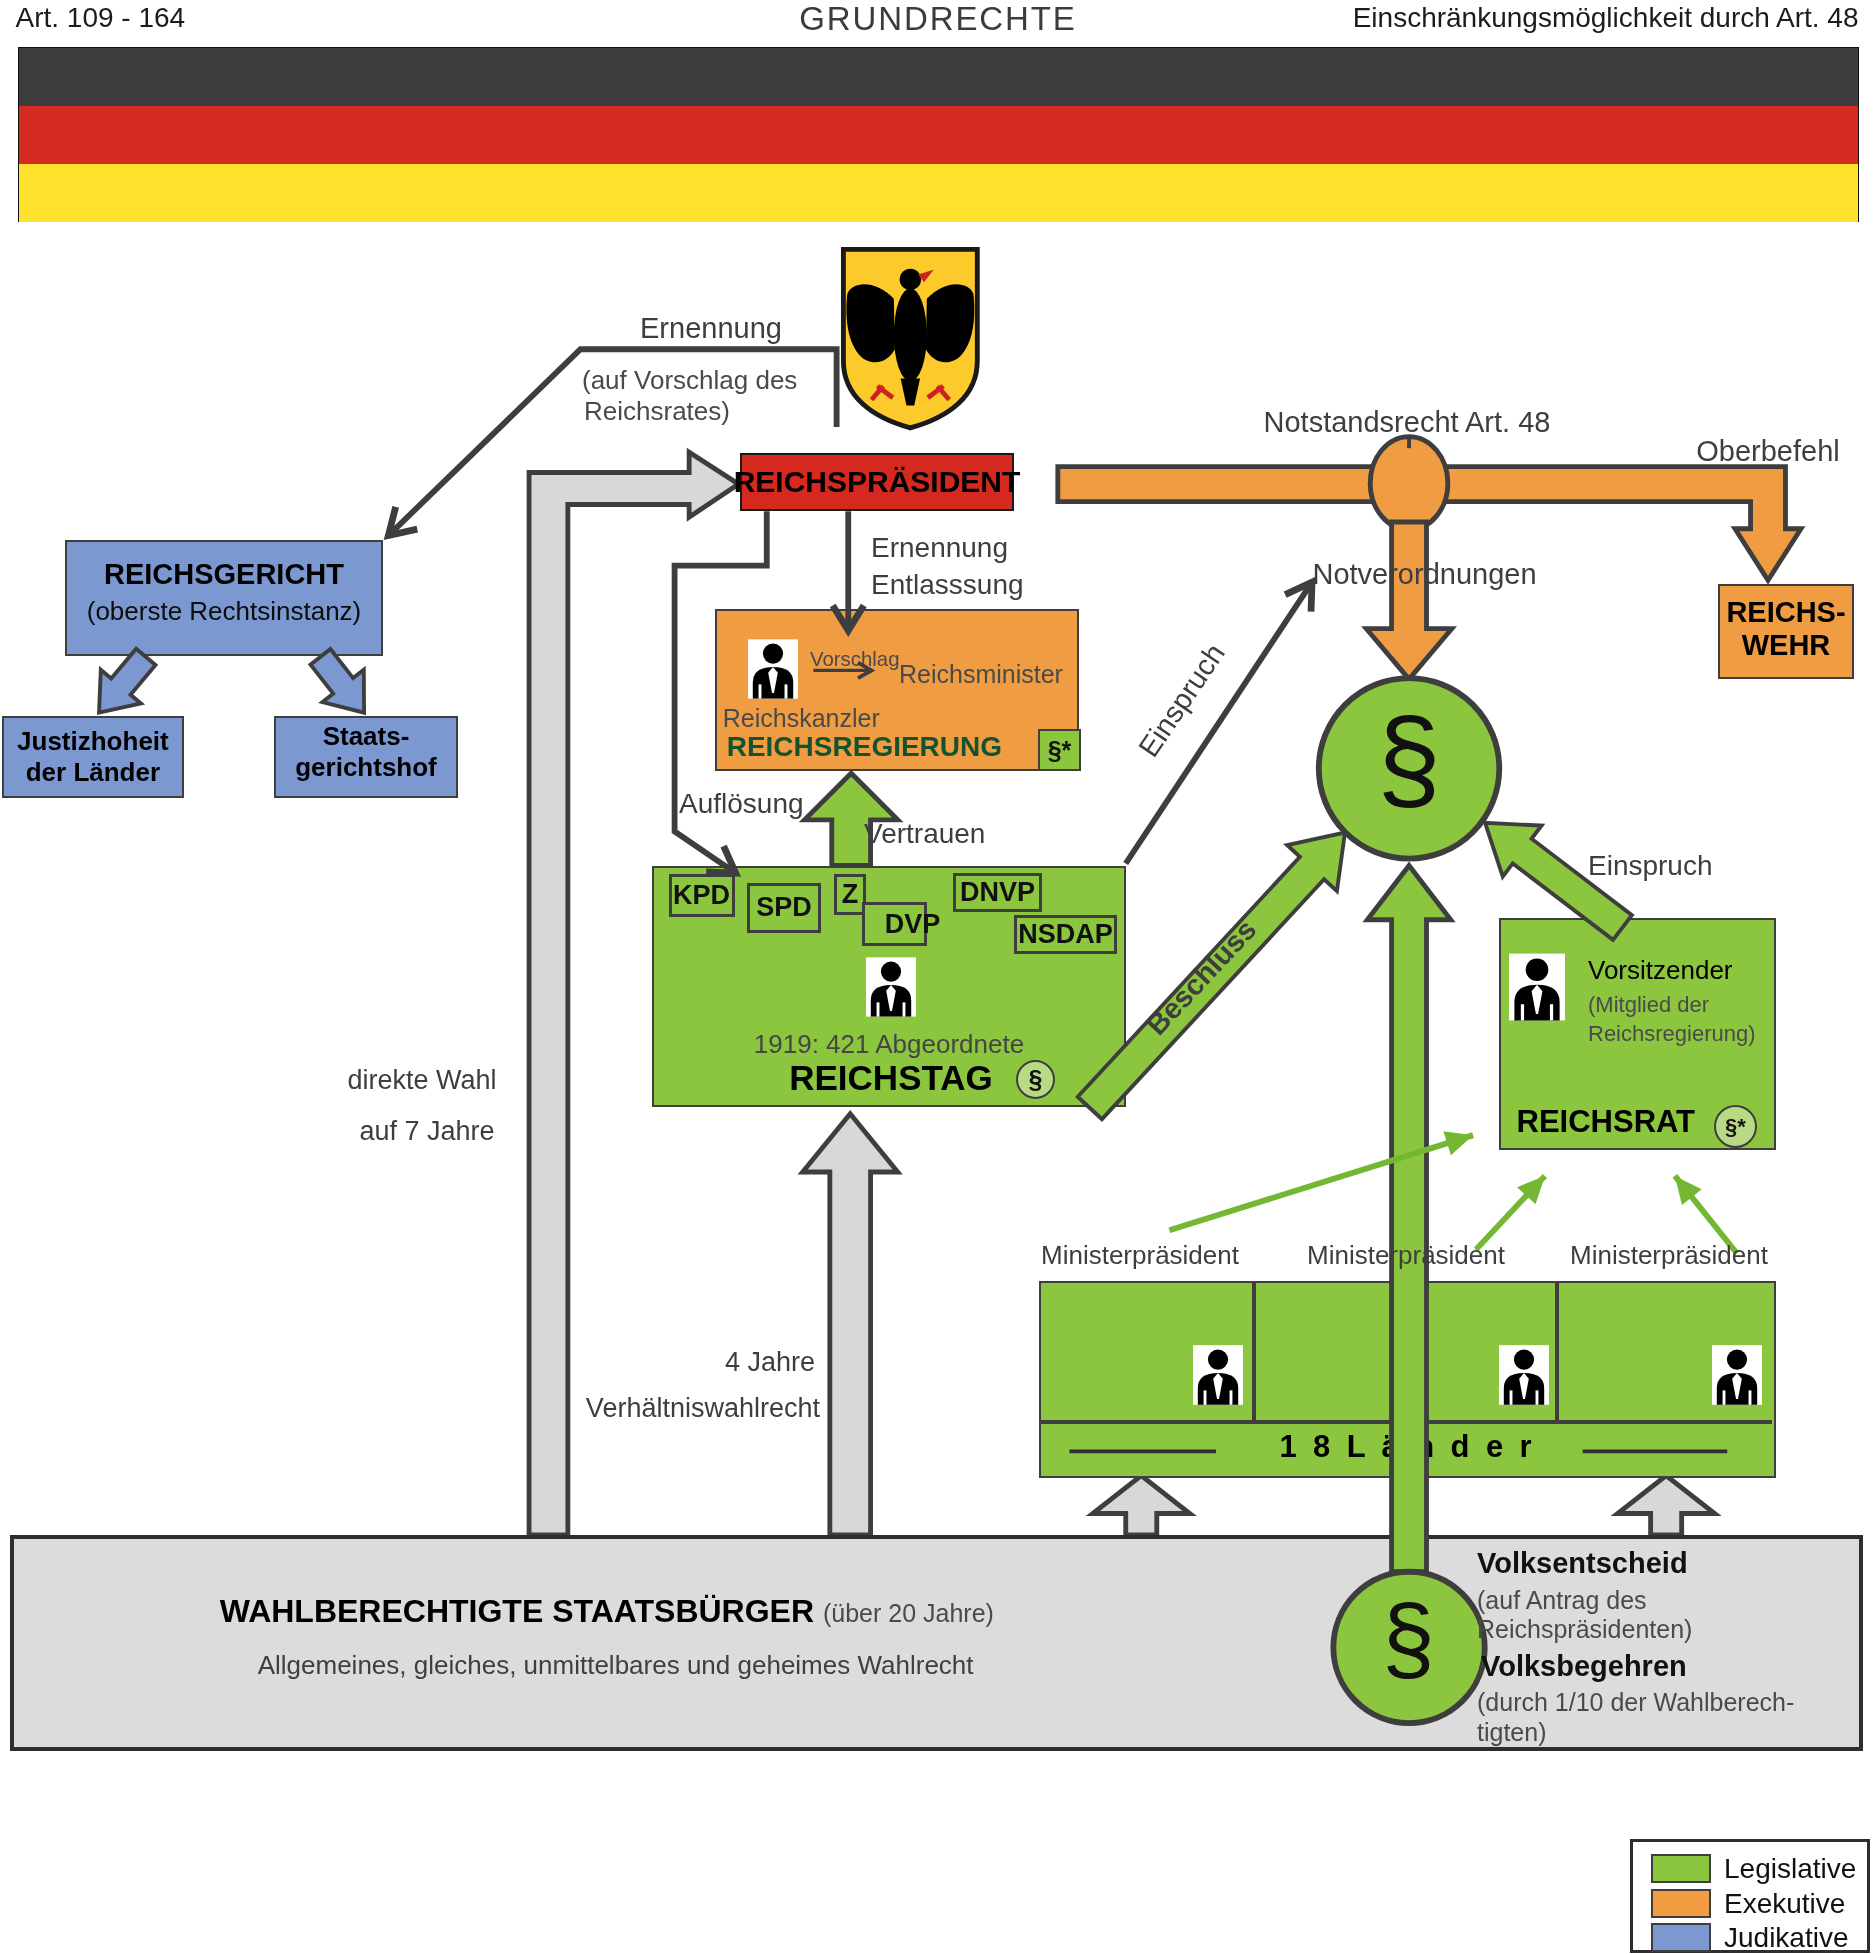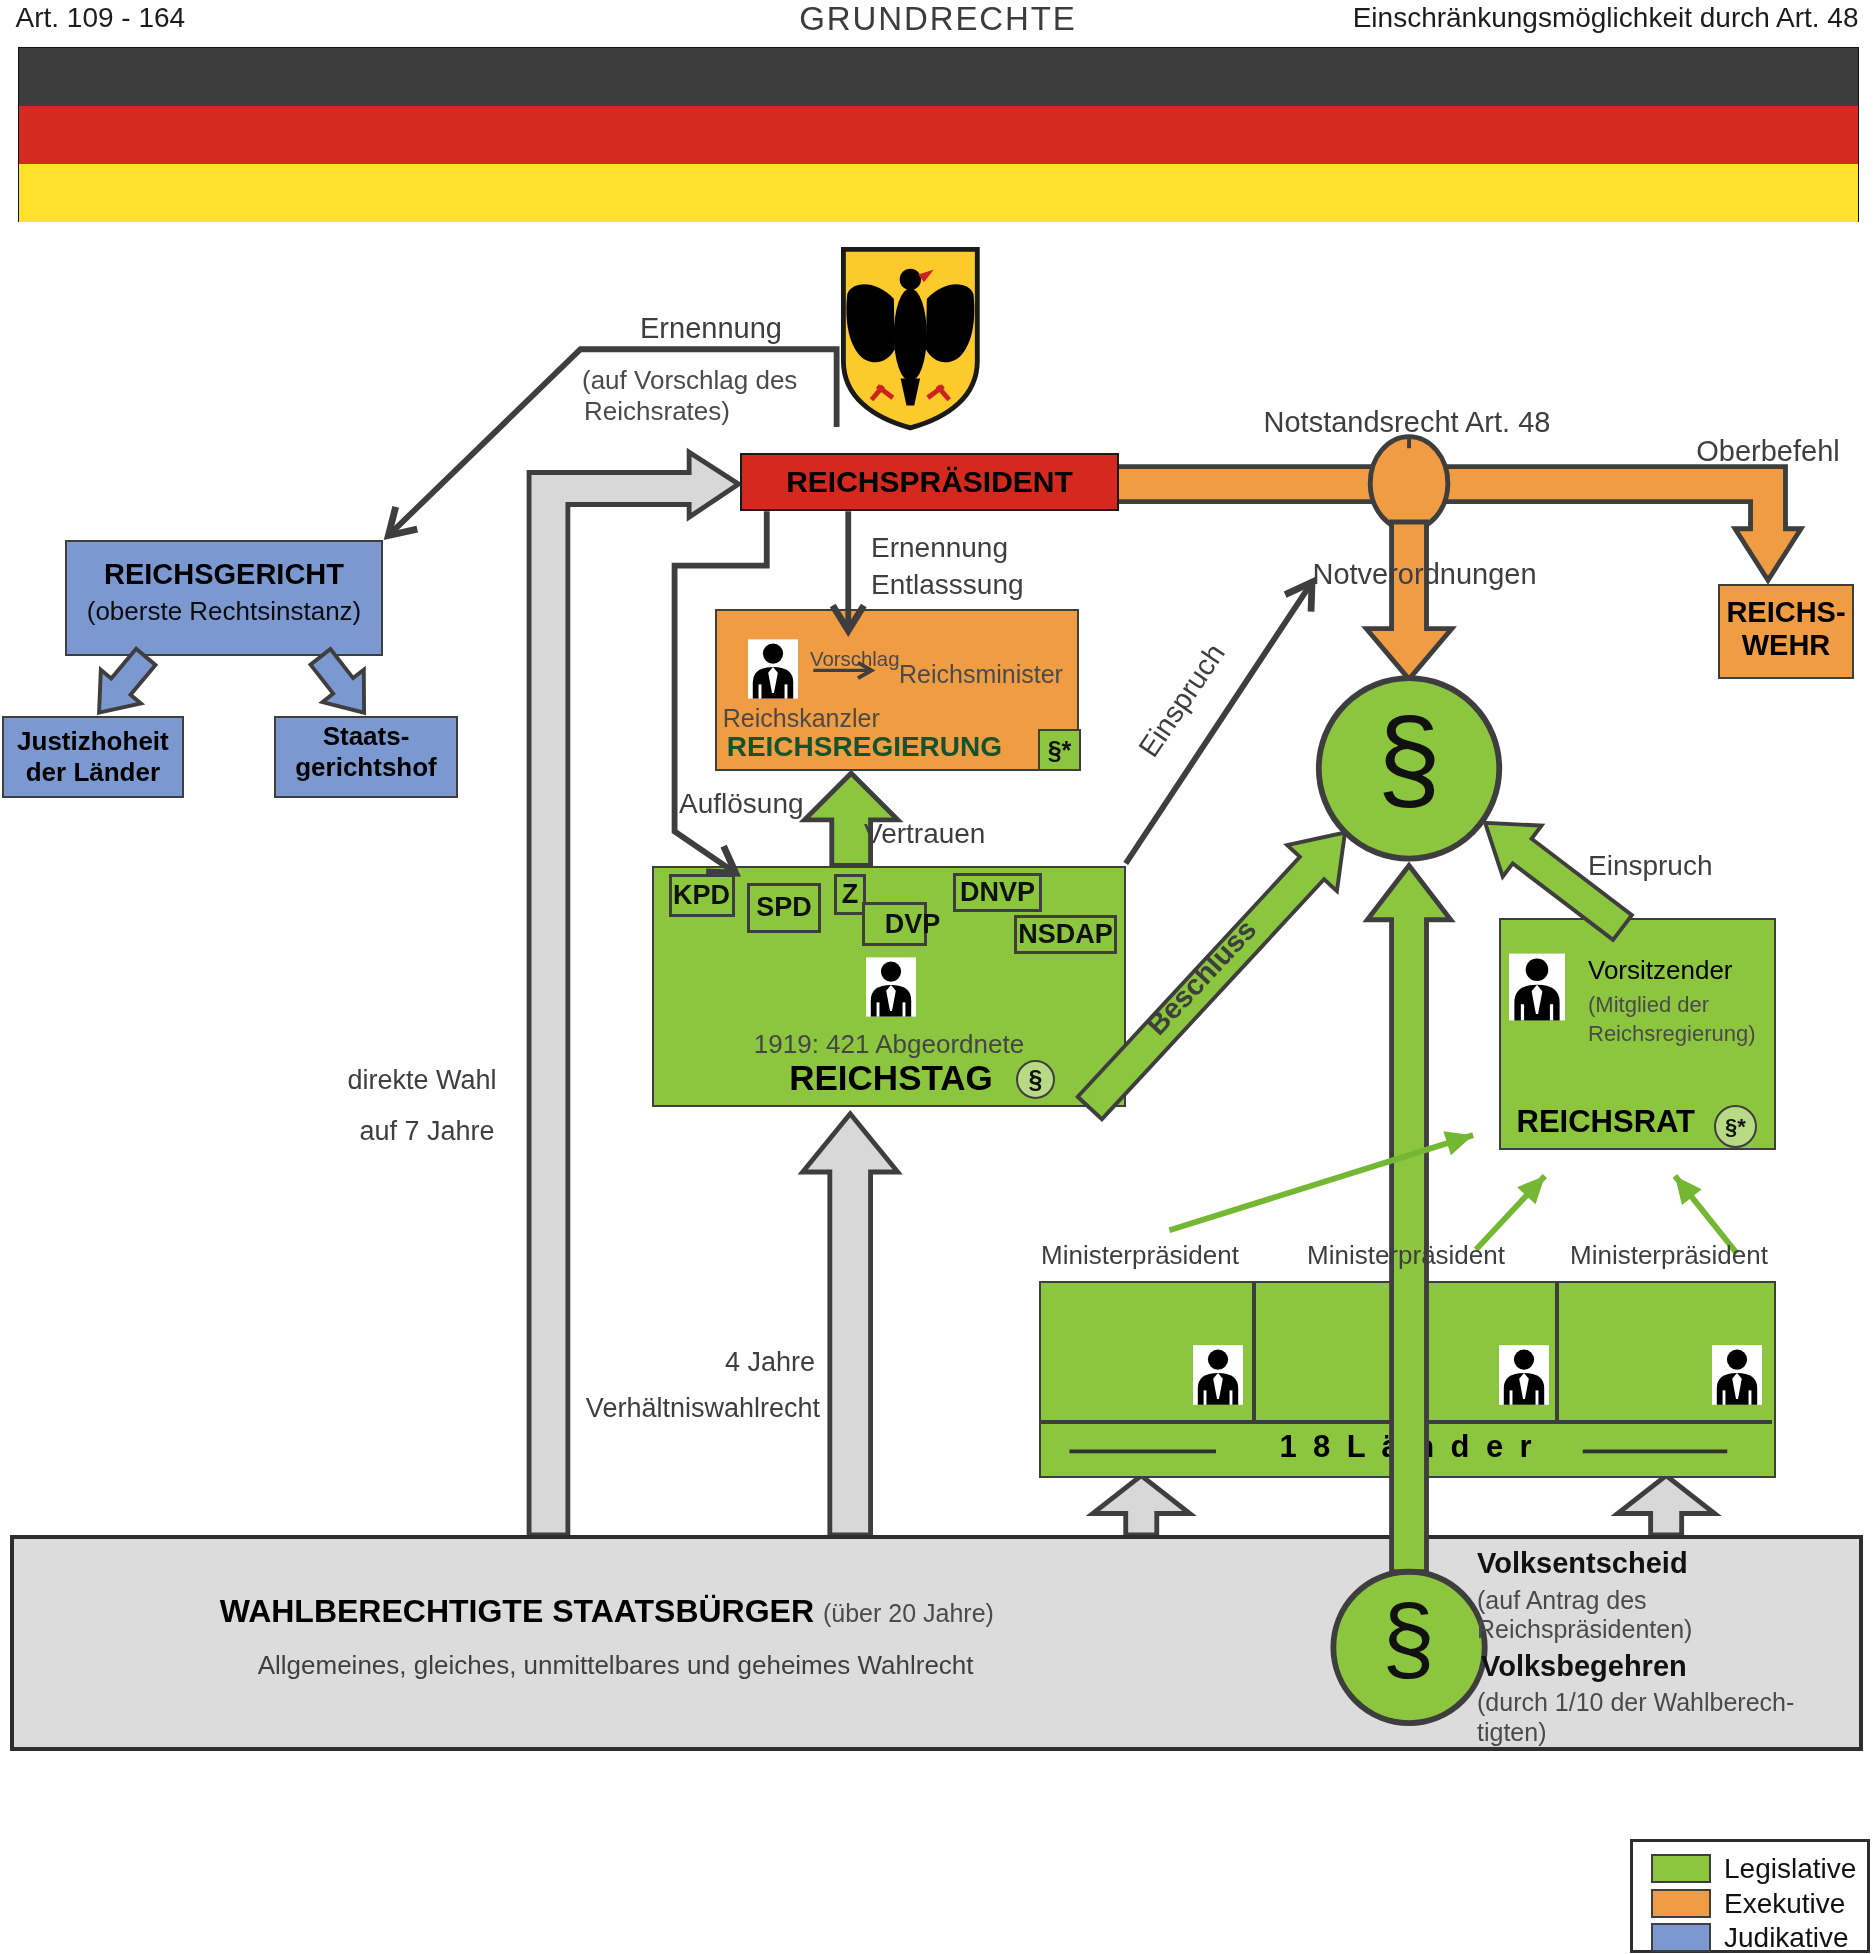--- a/index.html
+++ b/index.html
@@ -80,21 +80,21 @@
   <div class="lbl hdr" style="left:15.5px;">Art. 109 - 164</div>
   <div class="lbl" id="hdr-title">GRUNDRECHTE</div>
   <div class="lbl hdr" style="right:17.5px;">Einschränkungsmöglichkeit durch Art. 48</div>
 
   <div id="flag" class="box">
     <div class="stripe f-black"></div>
     <div class="stripe f-red"></div>
     <div class="stripe f-gold"></div>
   </div>
 
-  <div class="box red" style="left:740px;top:453px;width:379px;height:58px;display:flex;align-items:center;justify-content:center;">
+  <div class="box red" style="left:740px;top:453px;width:274px;height:58px;display:flex;align-items:center;justify-content:center;">
     <span style="font-size:30px;font-weight:bold;color:#000;">REICHSPRÄSIDENT</span>
   </div>
 
   <div class="box blue" style="left:65px;top:540px;width:318px;height:116px;text-align:center;padding-top:15.5px;">
     <div style="font-size:29px;font-weight:bold;color:#000;">REICHSGERICHT</div>
     <div style="font-size:26px;color:#0d0d0d;margin-top:5.8px;">(oberste Rechtsinstanz)</div>
   </div>
 
   <div class="box blue" style="left:1.9px;top:716px;width:182px;height:82px;text-align:center;padding-top:7.8px;font-weight:bold;font-size:26px;color:#000;">
     <div>Justizhoheit</div>

